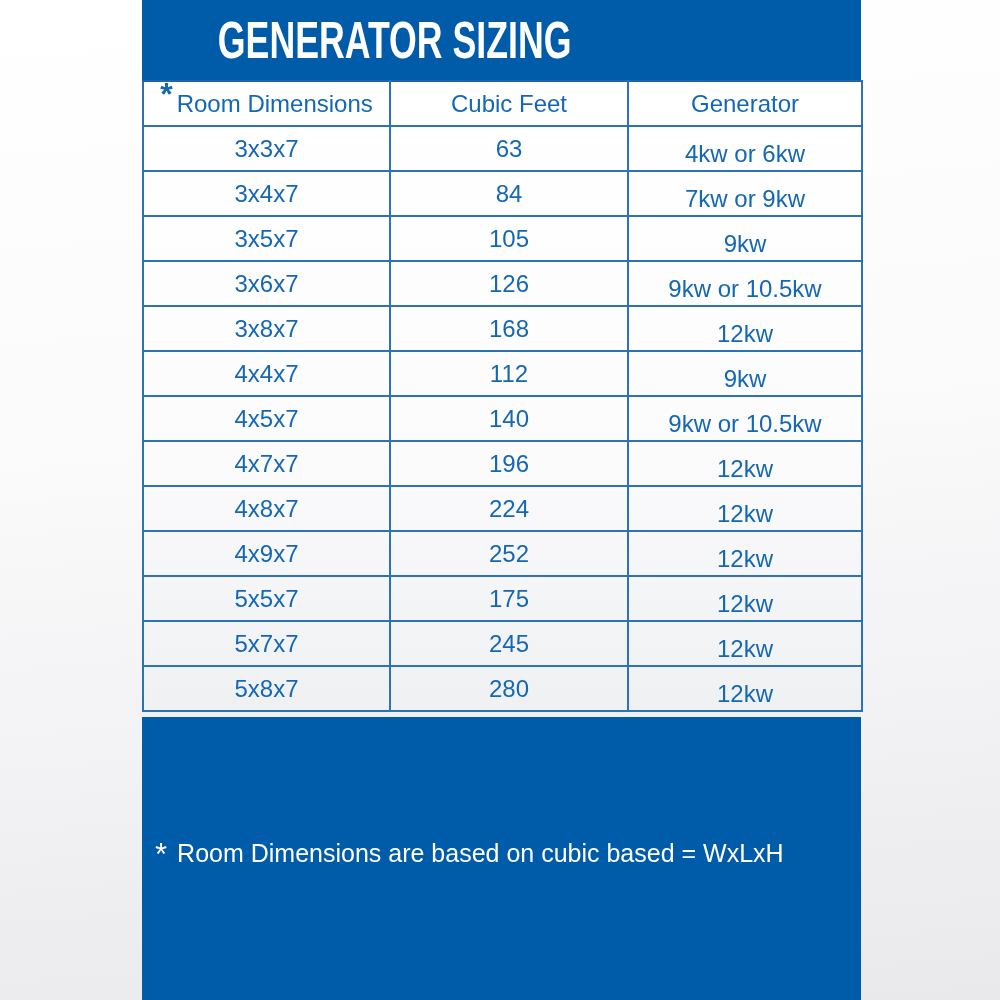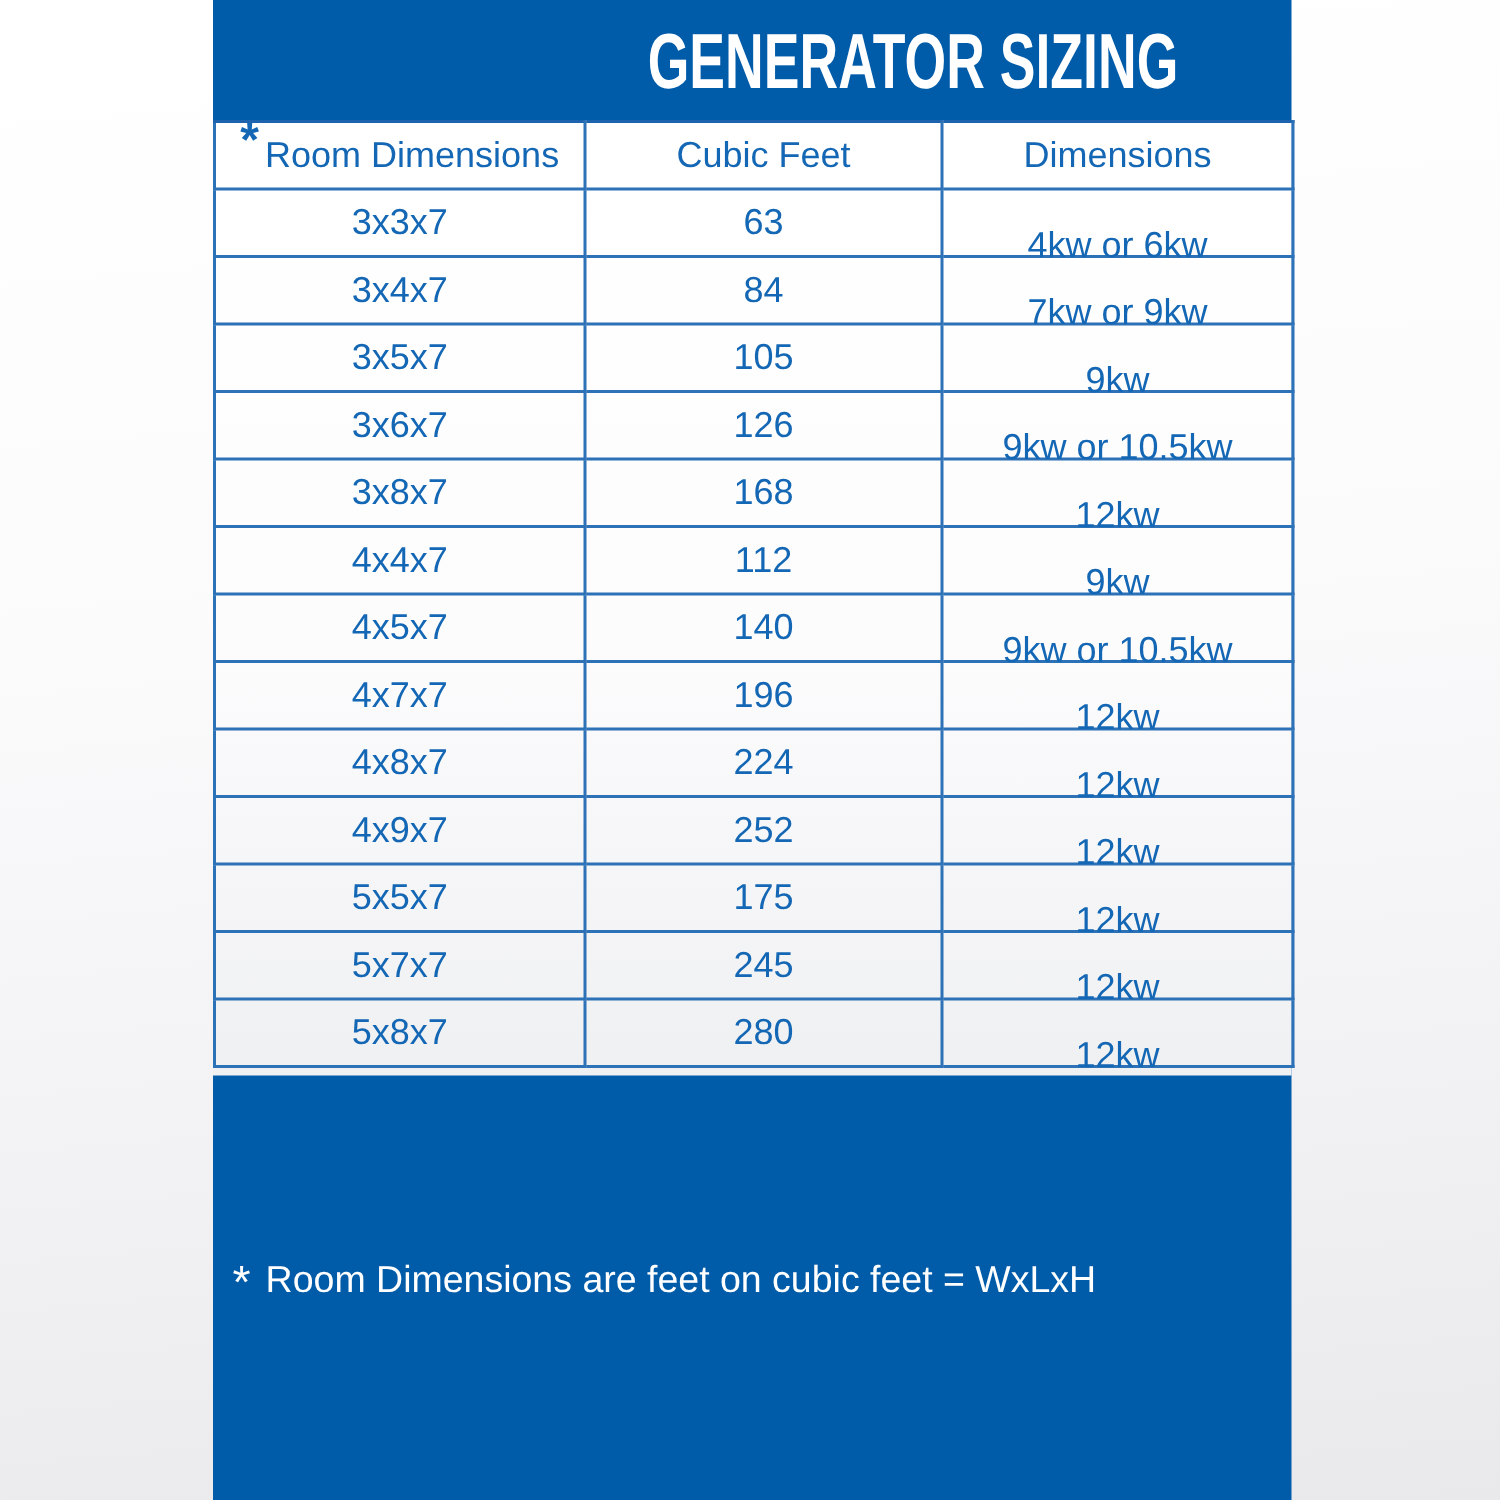--- a/index.html
+++ b/index.html
@@ -24,21 +24,21 @@
     height: 1000px;
     background: #005ba9;
     display: flex;
     flex-direction: column;
   }
   .title-band {
     height: 80px;
     flex: 0 0 auto;
     display: flex;
     align-items: center;
-    justify-content: flex-end;
+    justify-content: flex-start;
   }
   .title {
     color: #ffffff;
     font-size: 51px;
     font-weight: bold;
     letter-spacing: 0px;
     white-space: nowrap;
     transform: scaleX(0.70) scaleY(1.02);
     transform-origin: center center;
   }
@@ -72,21 +72,21 @@
     font-size: 32px;
     font-weight: bold;
     position: relative;
     top: -7px;
     margin-right: 4px;
     display: inline-block;
     line-height: 0;
   }
   .gen-inner {
     position: relative;
-    top: 15px;
+    top: 5px;
     display: inline-block;
   }
   .footer {
     flex: 1 1 auto;
     display: flex;
     align-items: center;
     color: #ffffff;
     font-size: 25px;
     padding-left: 13px;
     padding-bottom: 10px;
@@ -119,21 +119,21 @@
         </colgroup>
         <thead>
           <tr>
             <th>
               <span class="ast">*</span><span>Room Dimensions</span>
             </th>
             <th>
               <span>Cubic Feet</span>
             </th>
             <th>
-              <span>Dimensions</span>
+              <span>Generator</span>
             </th>
           </tr>
         </thead>
         <tbody>
             <tr>
     <td>3x3x7</td>
     <td>63</td>
     <td><span class="gen-inner">4kw or 6kw</span></td>
   </tr>
             <tr>
@@ -195,17 +195,17 @@
     <td>5x8x7</td>
     <td>280</td>
     <td><span class="gen-inner">12kw</span></td>
   </tr>
           </tbody>
       </table>
     </div>
 
     <div class="footer">
       <span class="footer-ast">*</span>
-      <span>Room Dimensions are feet on cubic feet = WxLxH</span>
+      <span>Room Dimensions are based on cubic based = WxLxH</span>
     </div>
 
   </div>
 </div>
 
 </body></html>

